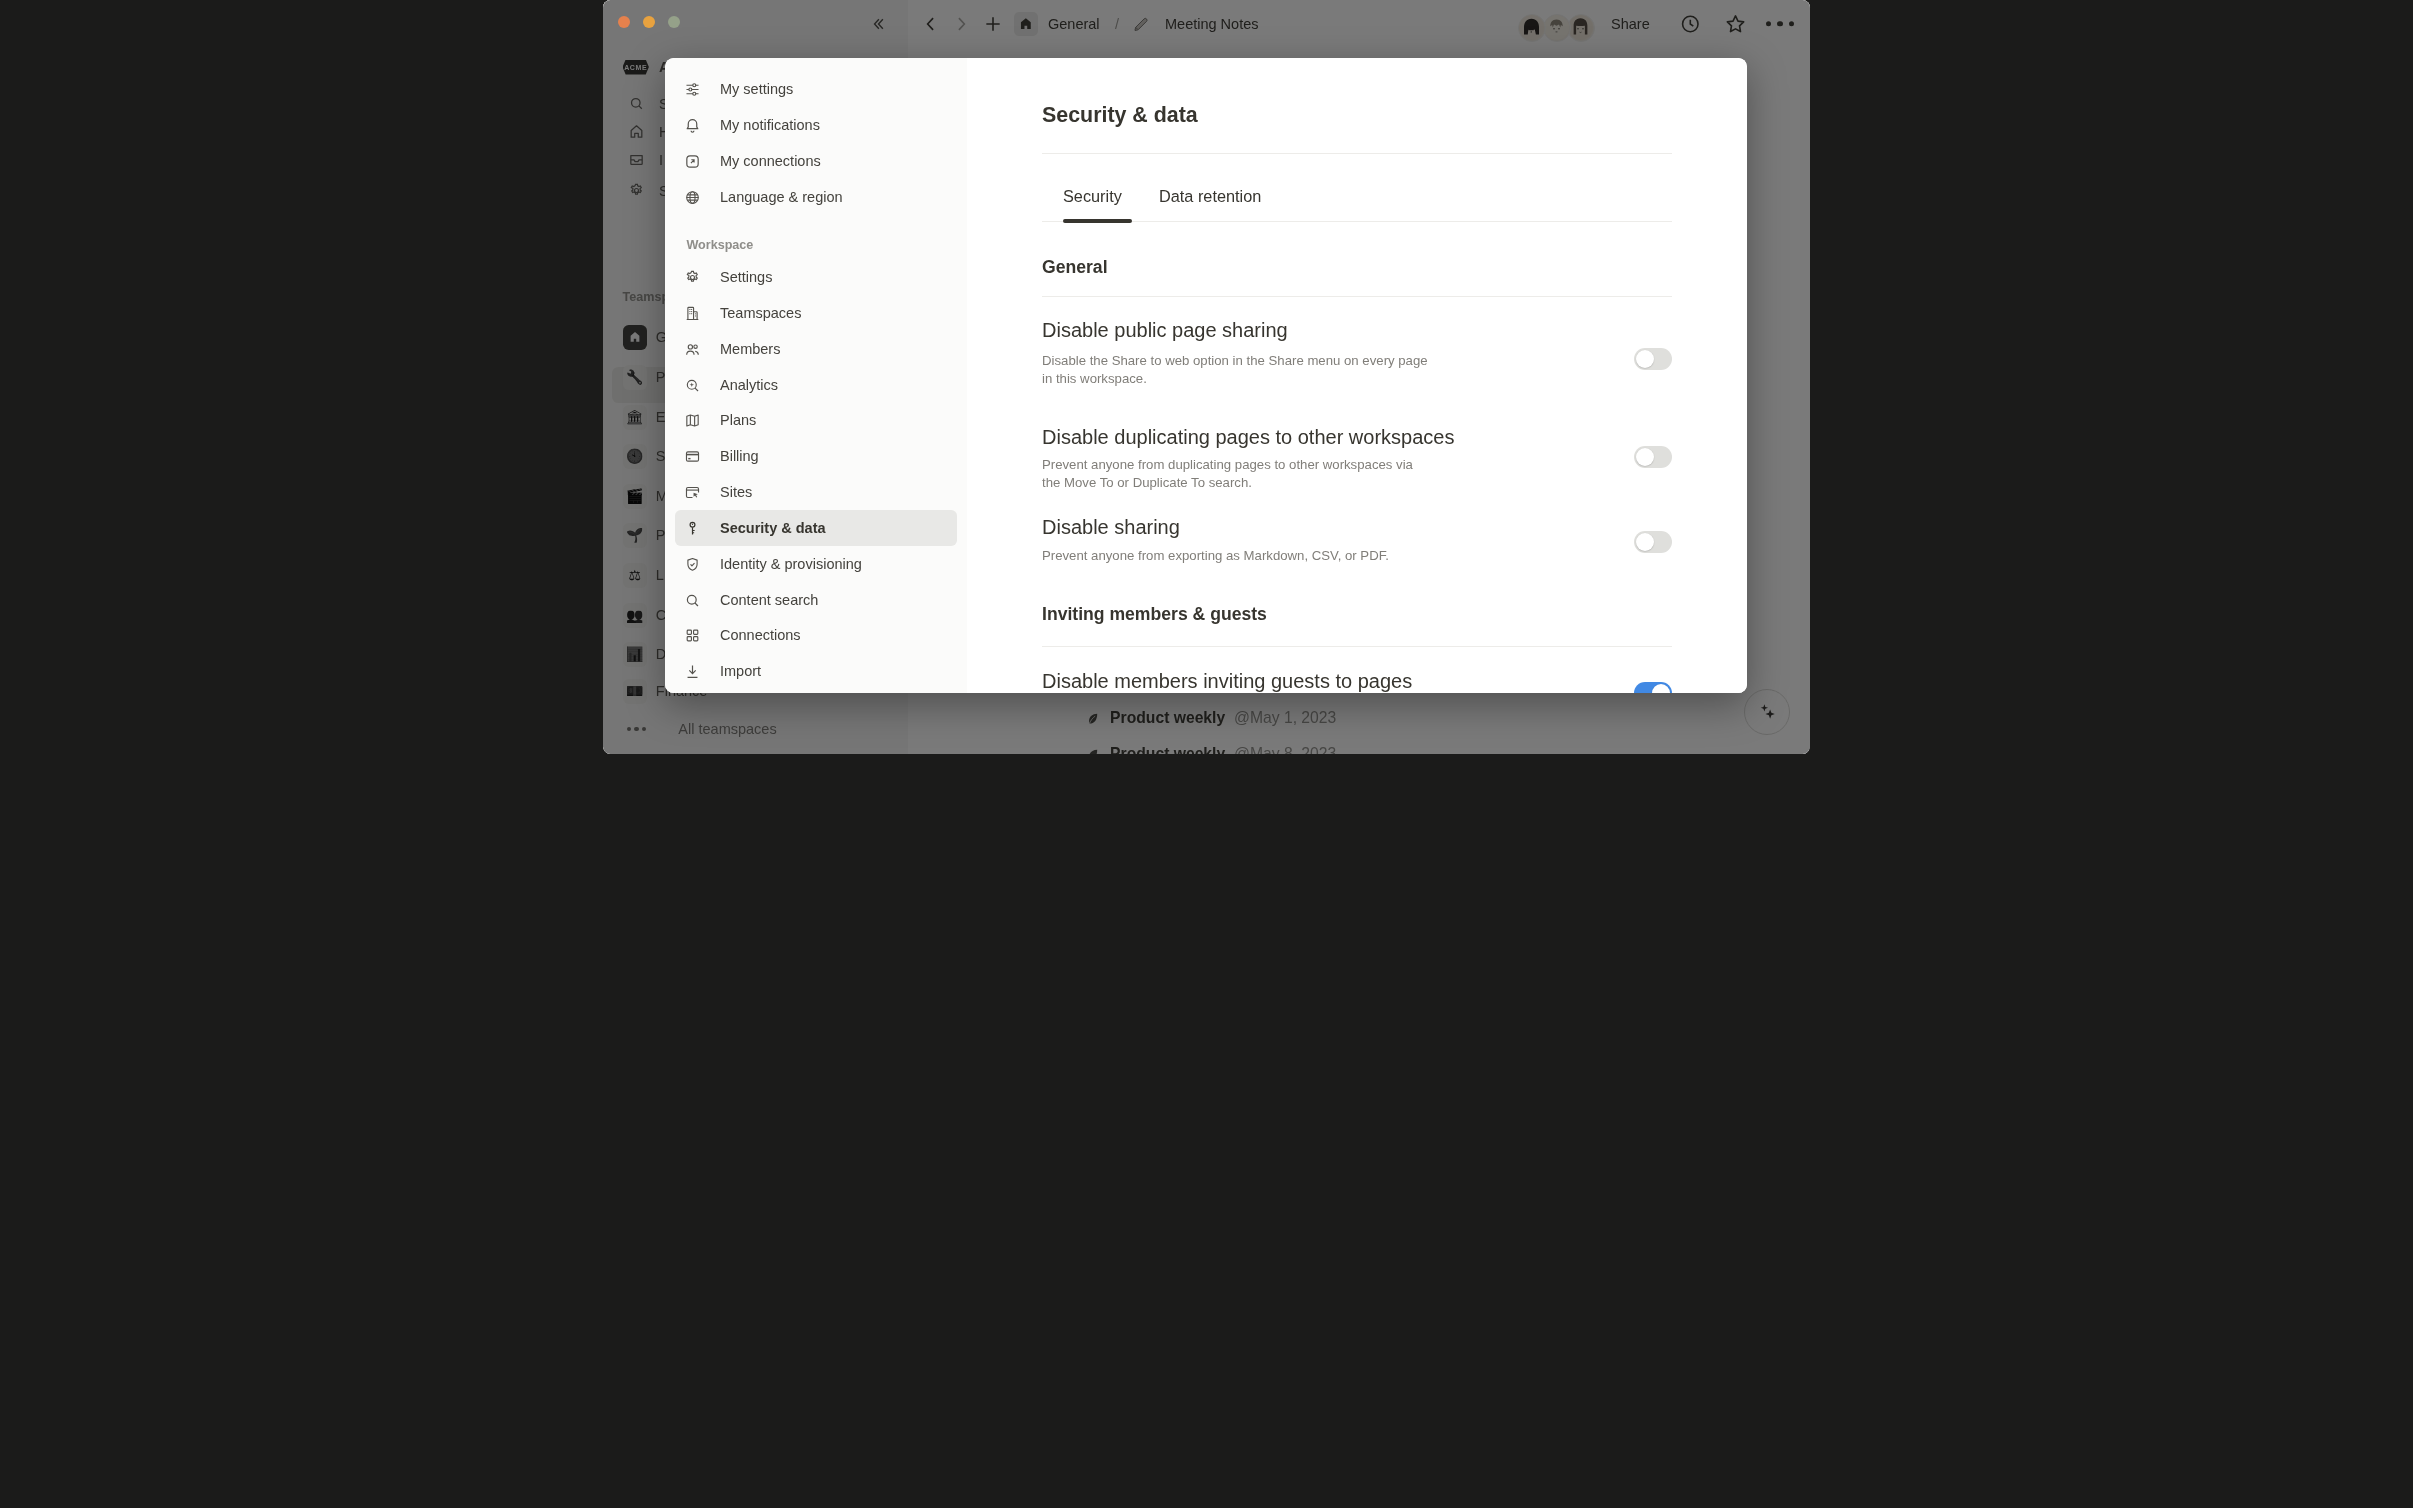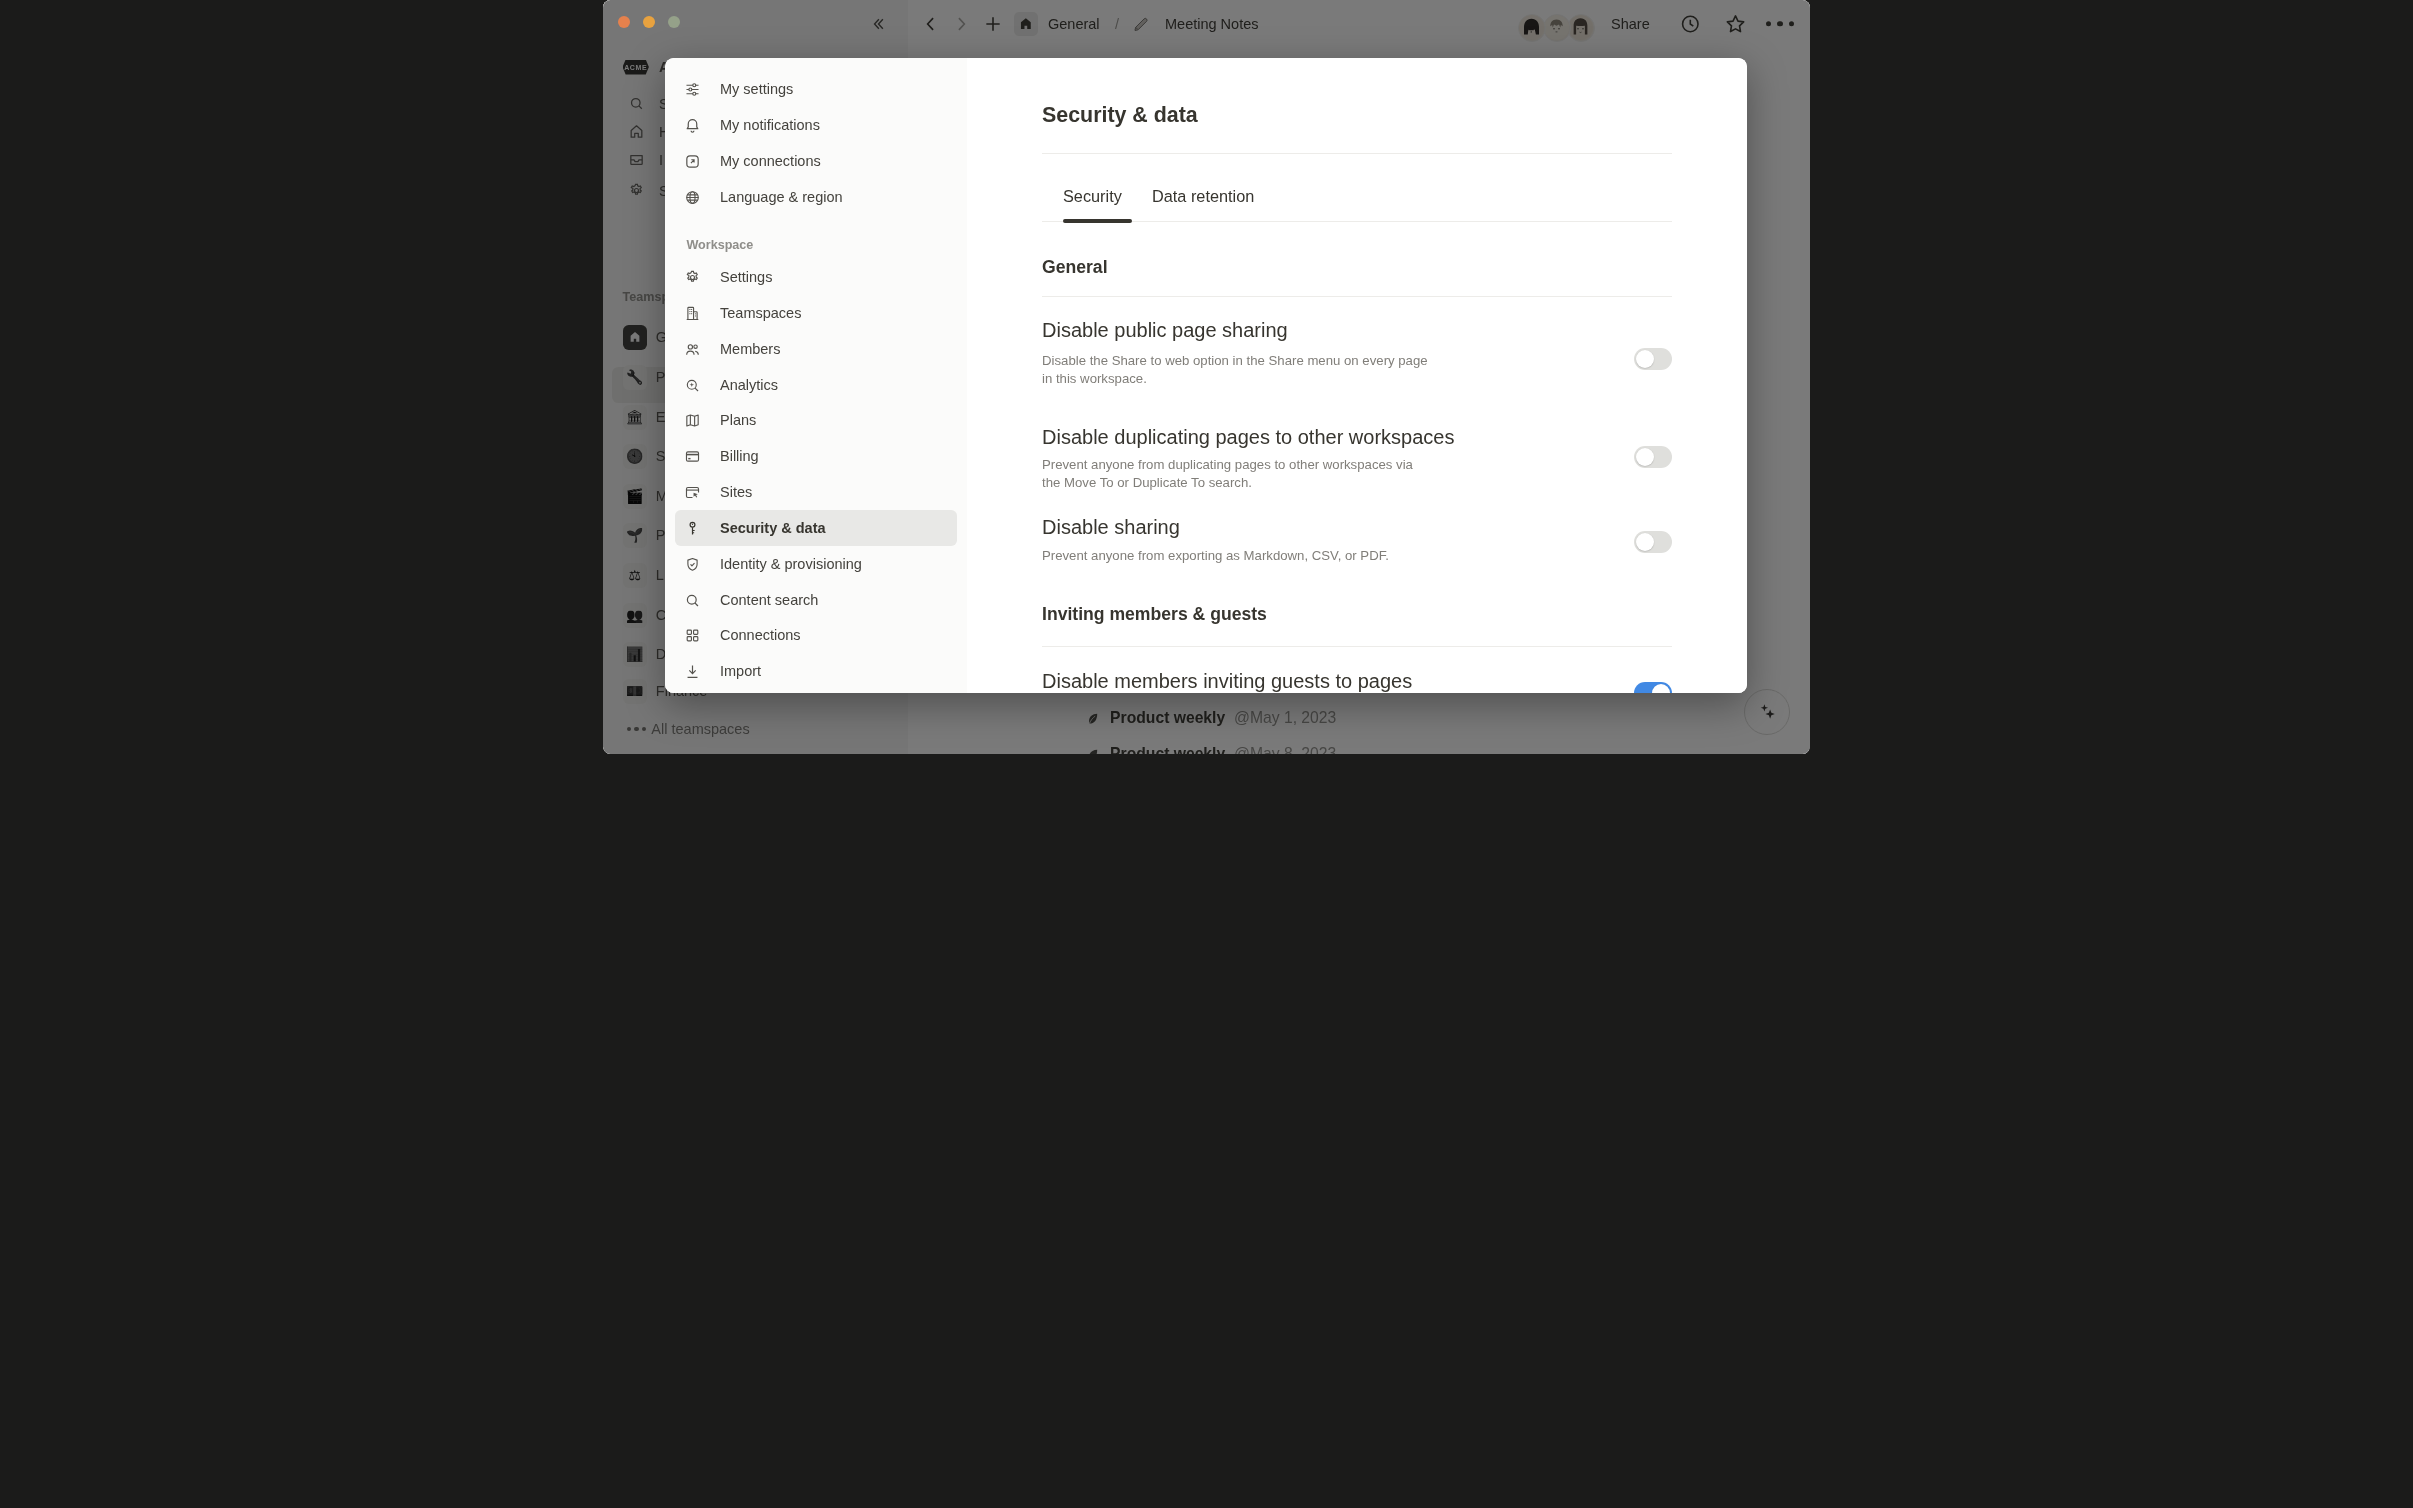--- a/index.html
+++ b/index.html
@@ -236,21 +236,21 @@
           <span class="em">📊</span>
         </div>
       <span class="sb-letter">D</span>
     </div>
     <div class="sb-row" style="left:19.5px;top:632px;gap:8.8px">
       <div class="ts-sq">
           <span class="em">💵</span>
         </div>
       <span class="sb-letter">Finance</span>
     </div>
-    <div class="sb-row" style="left:24px;top:674px;gap:5px">
+    <div class="sb-row" style="left:24px;top:674px;gap:32px">
       <span style="display:flex;gap:3.1px">
           <i style="width:4.4px;height:4.4px;border-radius:50%;background:#6e6d69"></i>
           <i style="width:4.4px;height:4.4px;border-radius:50%;background:#6e6d69"></i>
           <i style="width:4.4px;height:4.4px;border-radius:50%;background:#6e6d69"></i>
         </span>
       <span class="sb-letter" style="color:#787774">All teamspaces</span>
     </div>
   </div>
 
   <div class="canvas">
@@ -412,21 +412,21 @@
           </svg>
         <span>Import</span>
       </div>
     </div>
 
     <div class="mc">
       <div class="mc-title">Security &amp; data</div>
       <div class="hr" style="top:95px"></div>
 
       <div class="tab" style="left:96px">Security</div>
-      <div class="tab" style="left:185px">Data retention</div>
+      <div class="tab" style="left:192px">Data retention</div>
       <div class="tab-underline"></div>
       <div class="hr" style="top:163px"></div>
 
       <div class="sec-h" style="top:199px">General</div>
       <div class="hr" style="top:238px"></div>
 
       <div class="row-t" style="top:261px">Disable public page sharing</div>
       <div class="row-d" style="top:286px">
         <div>Disable the Share to web option in the Share menu on every page</div>
         <div>in this workspace.</div>

